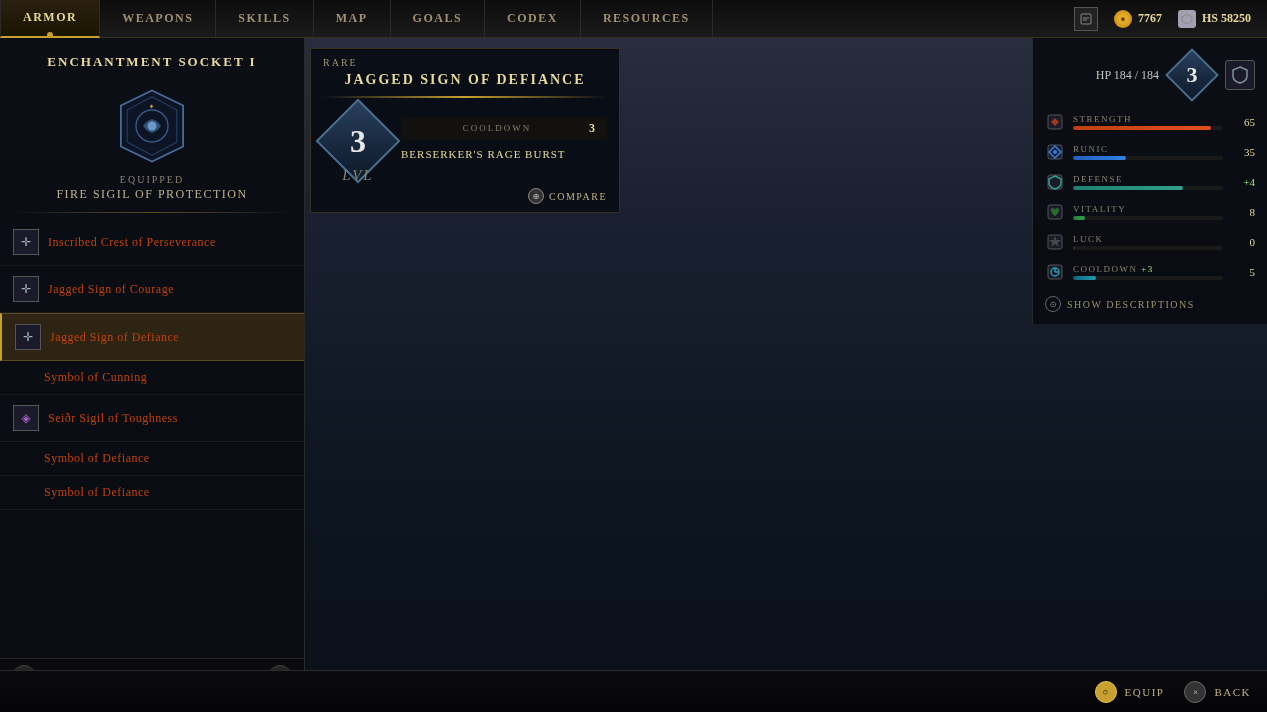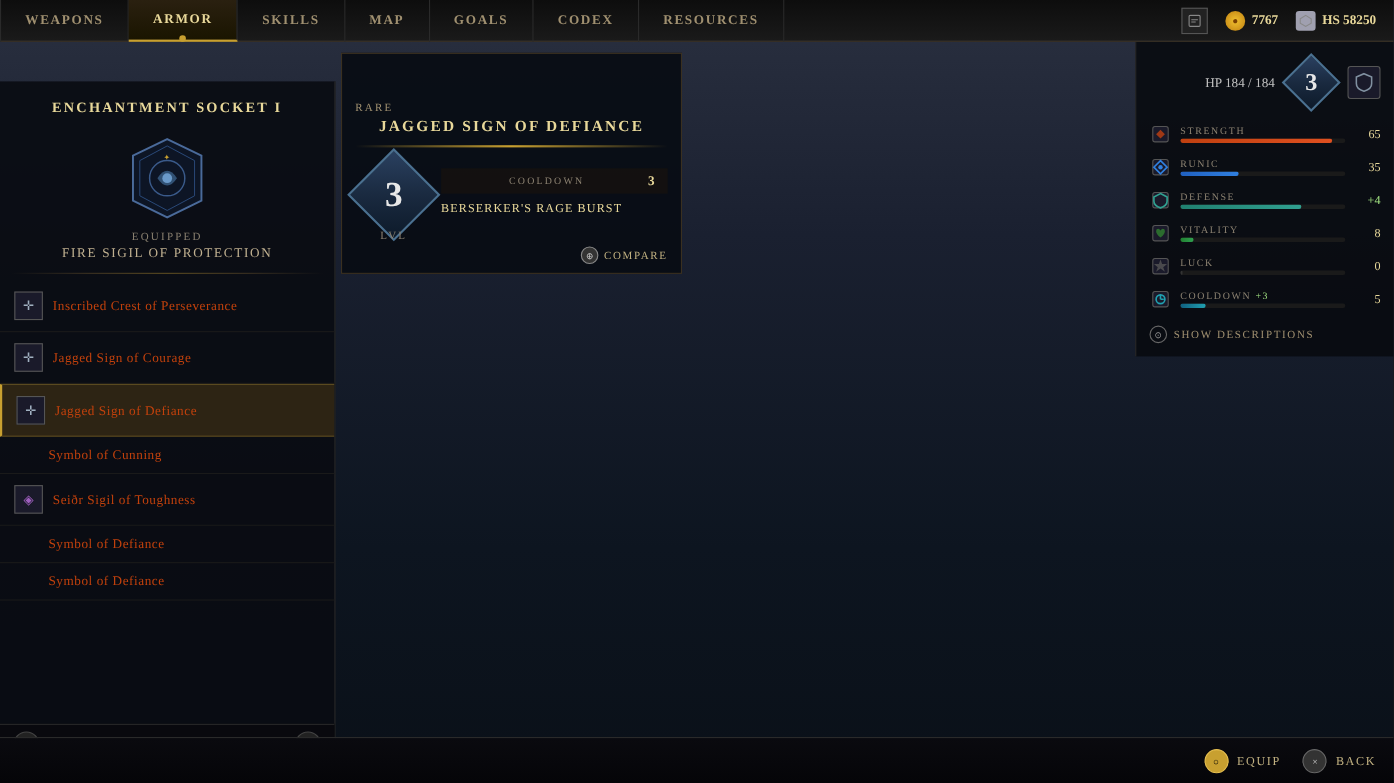--- a/index.html
+++ b/index.html
@@ -120,21 +120,20 @@
     }
 
     
     .left-panel {
       width: 305px;
       background: rgba(10, 12, 18, 0.92);
       border-right: 1px solid #2a2a2a;
       display: flex;
       flex-direction: column;
       flex-shrink: 0;
-      margin-top: 36px;
     }
 
     .panel-title {
       text-align: center;
       padding: 16px 10px 8px;
       font-size: 13px;
       letter-spacing: 2px;
       color: #e8d89a;
       font-weight: bold;
       text-transform: uppercase;
@@ -290,21 +289,20 @@
       background: rgba(8, 12, 20, 0.92);
       border: 1px solid #3a3020;
       z-index: 10;
     }
     .card-rarity {
       font-size: 10px;
       letter-spacing: 2px;
       color: #a09070;
       padding: 8px 12px 4px;
       text-transform: uppercase;
-      margin-top: 36px;
     }
     .card-title {
       font-size: 14px;
       letter-spacing: 2px;
       color: #e8d89a;
       padding: 0 12px 4px;
       text-align: center;
       text-transform: uppercase;
       font-weight: bold;
     }
@@ -337,25 +335,26 @@
       font-size: 32px;
       color: #e8e8e8;
       font-weight: bold;
       z-index: 2;
     }
     .diamond-lvl {
       position: absolute;
       bottom: -8px;
       left: 50%;
       transform: translateX(-50%);
-      font-size: 10px;
+      font-size: 15px;
       letter-spacing: 2px;
       color: #8a8070;
       text-transform: uppercase;
       white-space: nowrap;
+      font-style: italic;
     }
     .card-cooldown-row {
       display: flex;
       align-items: center;
       gap: 8px;
       padding: 4px 12px;
       background: rgba(30, 20, 10, 0.5);
     }
     .cd-label {
       font-size: 9px;
@@ -591,22 +590,22 @@
     .bar-green { background: linear-gradient(90deg, #208030, #30a050); }
     .bar-gray { background: #333; }
     .bar-cyan { background: linear-gradient(90deg, #106080, #20a0b0); }
   </style>
 </head>
 <body>
 
 <div class="bg-scene"></div>
 
 <nav class="nav-bar">
+  <div class="nav-item active">ARMOR</div>
   <div class="nav-item">WEAPONS</div>
-  <div class="nav-item active">ARMOR</div>
   <div class="nav-item">SKILLS</div>
   <div class="nav-item">MAP</div>
   <div class="nav-item">GOALS</div>
   <div class="nav-item">CODEX</div>
   <div class="nav-item">RESOURCES</div>
   <div class="nav-spacer"></div>
   <div class="nav-resources">
     <div class="notifications-icon">
       <svg width="12" height="12" viewBox="0 0 12 12">
           <rect x="1" y="1" width="10" height="10" rx="1" fill="none" stroke="#888" stroke-width="1"></rect>

